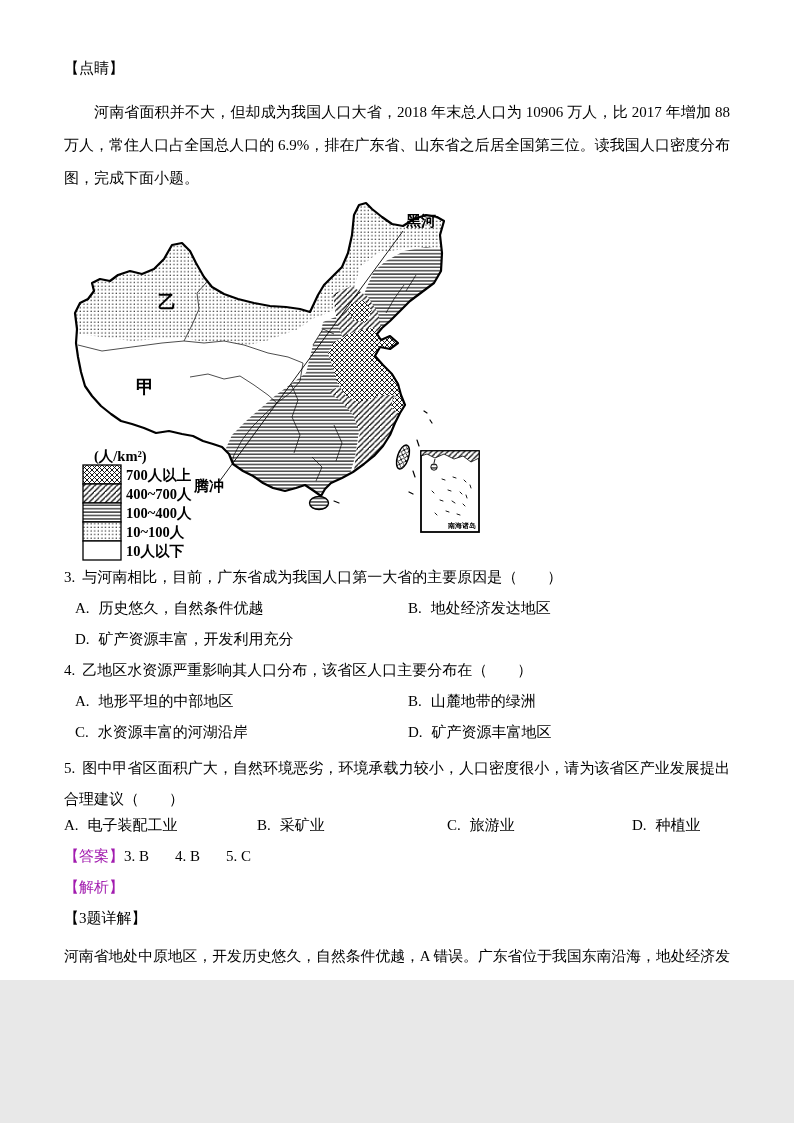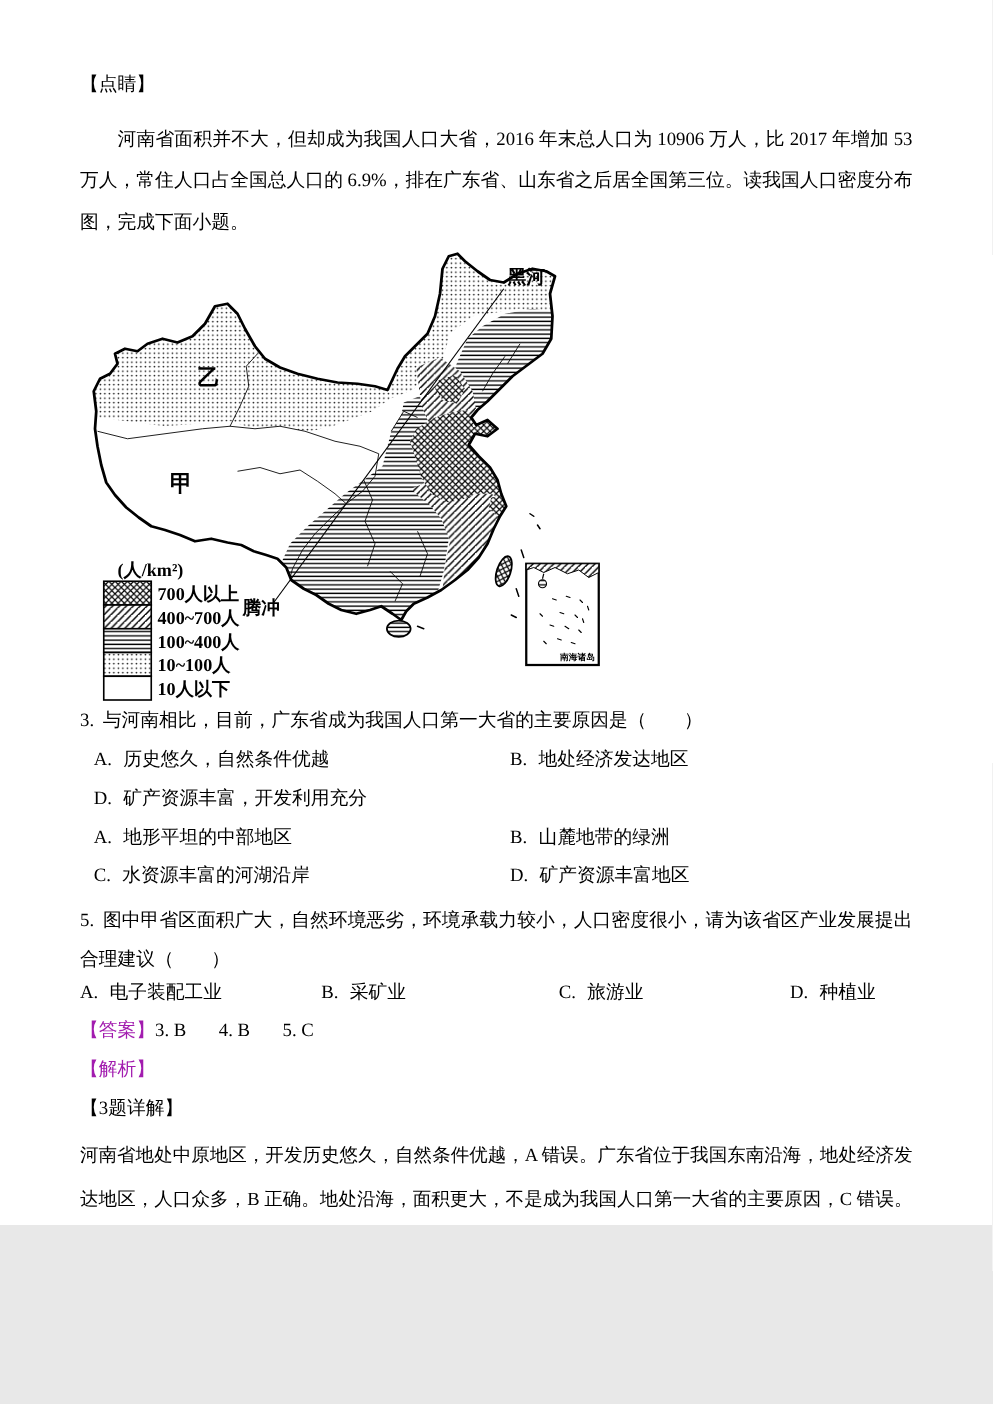--- a/index.html
+++ b/index.html
@@ -41,21 +41,21 @@
   svg text { font-family:"Liberation Serif","DejaVu Serif",serif; fill:#000; }
   .map-label { font-weight:bold; }
 </style>
 </head>
 <body>
 
 <div class="page">
 
   <div class="row">【点睛】</div>
 
-  <p class="intro">河南省面积并不大，但却成为我国人口大省，2016 年末总人口为 10906 万人，比 2017 年增加 53 万人，常住人口占全国总人口的 6.9%，排在广东省、山东省之后居全国第三位。读我国人口密度分布图，完成下面小题。</p>
+  <p class="intro">河南省面积并不大，但却成为我国人口大省，2018 年末总人口为 10906 万人，比 2017 年增加 88 万人，常住人口占全国总人口的 6.9%，排在广东省、山东省之后居全国第三位。读我国人口密度分布图，完成下面小题。</p>
 
   <div class="map-wrap">
     <svg width="420" height="372" viewBox="0 0 420 372">
       <defs>
         <pattern id="p-dots" width="3.6" height="3.6" patternUnits="userSpaceOnUse">
           <rect width="3.6" height="3.6" fill="#fff"></rect>
           <circle cx="1.1" cy="1.1" r="0.65" fill="#000"></circle>
         </pattern>
         <pattern id="p-horiz" width="4" height="3.4" patternUnits="userSpaceOnUse">
           <rect width="4" height="3.4" fill="#fff"></rect>
@@ -151,20 +151,23 @@
     <div class="optgrid2">
       <div><span class="okey">A.</span><span>历史悠久，自然条件优越</span></div>
       <div><span class="okey">B.</span><span>地处经济发达地区</span></div>
     </div>
     <div class="optgrid2">
       <div><span class="okey">D.</span><span>矿产资源丰富，开发利用充分</span></div>
     </div>
   </div>
 
   <div>
+    <div class="row">
+      <span class="qnum">4.</span><span>乙地区水资源严重影响其人口分布，该省区人口主要分布在（　　）</span>
+    </div>
     <div class="optgrid2">
       <div><span class="okey">A.</span><span>地形平坦的中部地区</span></div>
       <div><span class="okey">B.</span><span>山麓地带的绿洲</span></div>
     </div>
     <div class="optgrid2">
       <div><span class="okey">C.</span><span>水资源丰富的河湖沿岸</span></div>
       <div><span class="okey">D.</span><span>矿产资源丰富地区</span></div>
     </div>
   </div>
 

